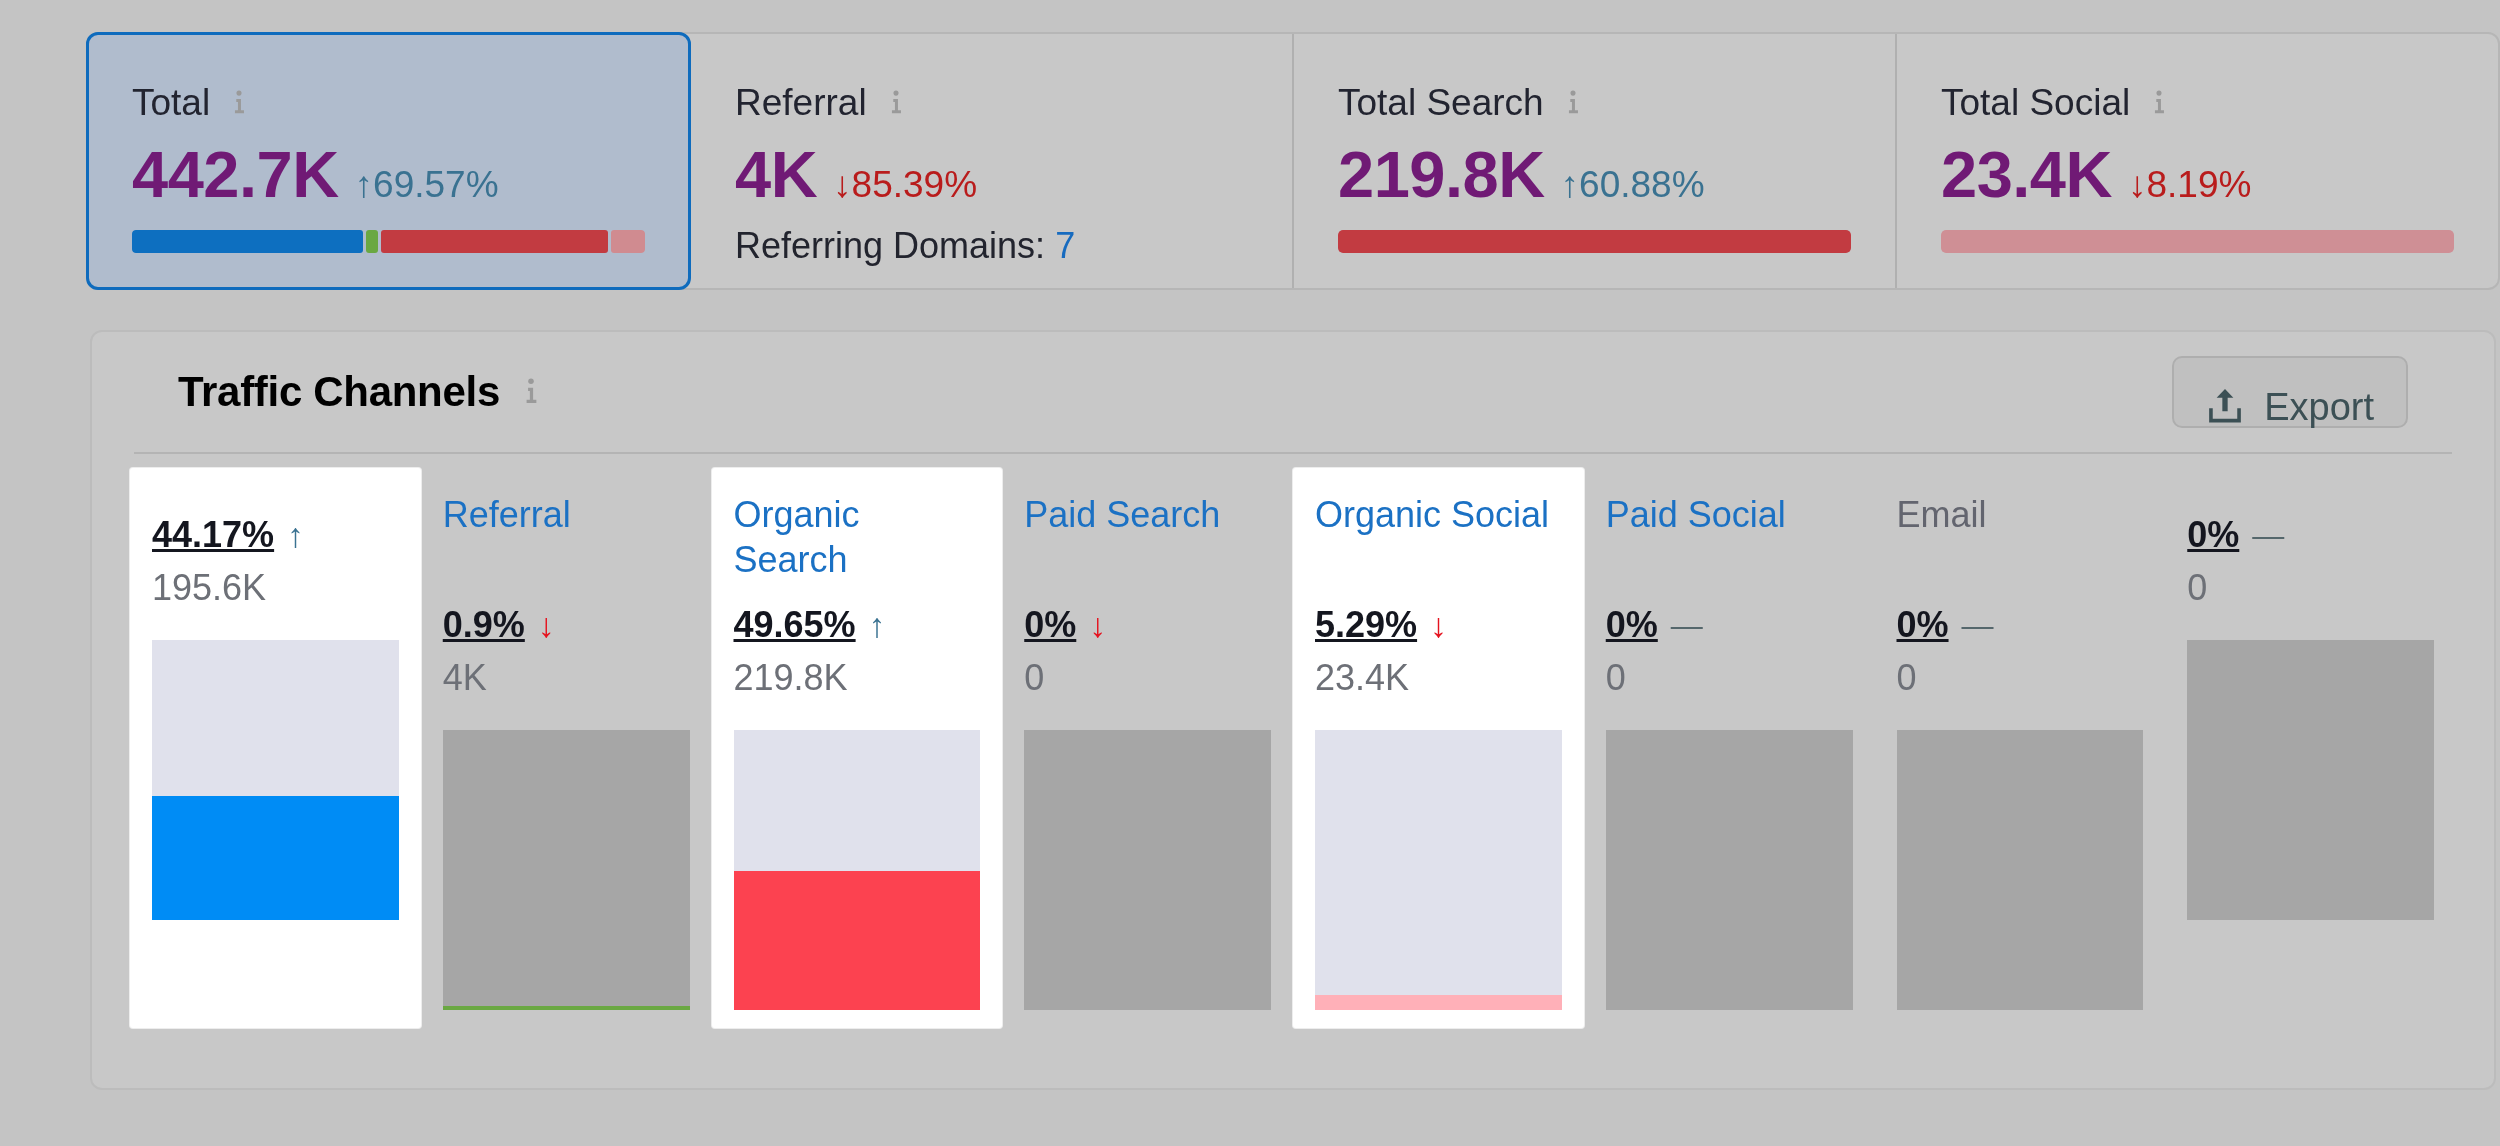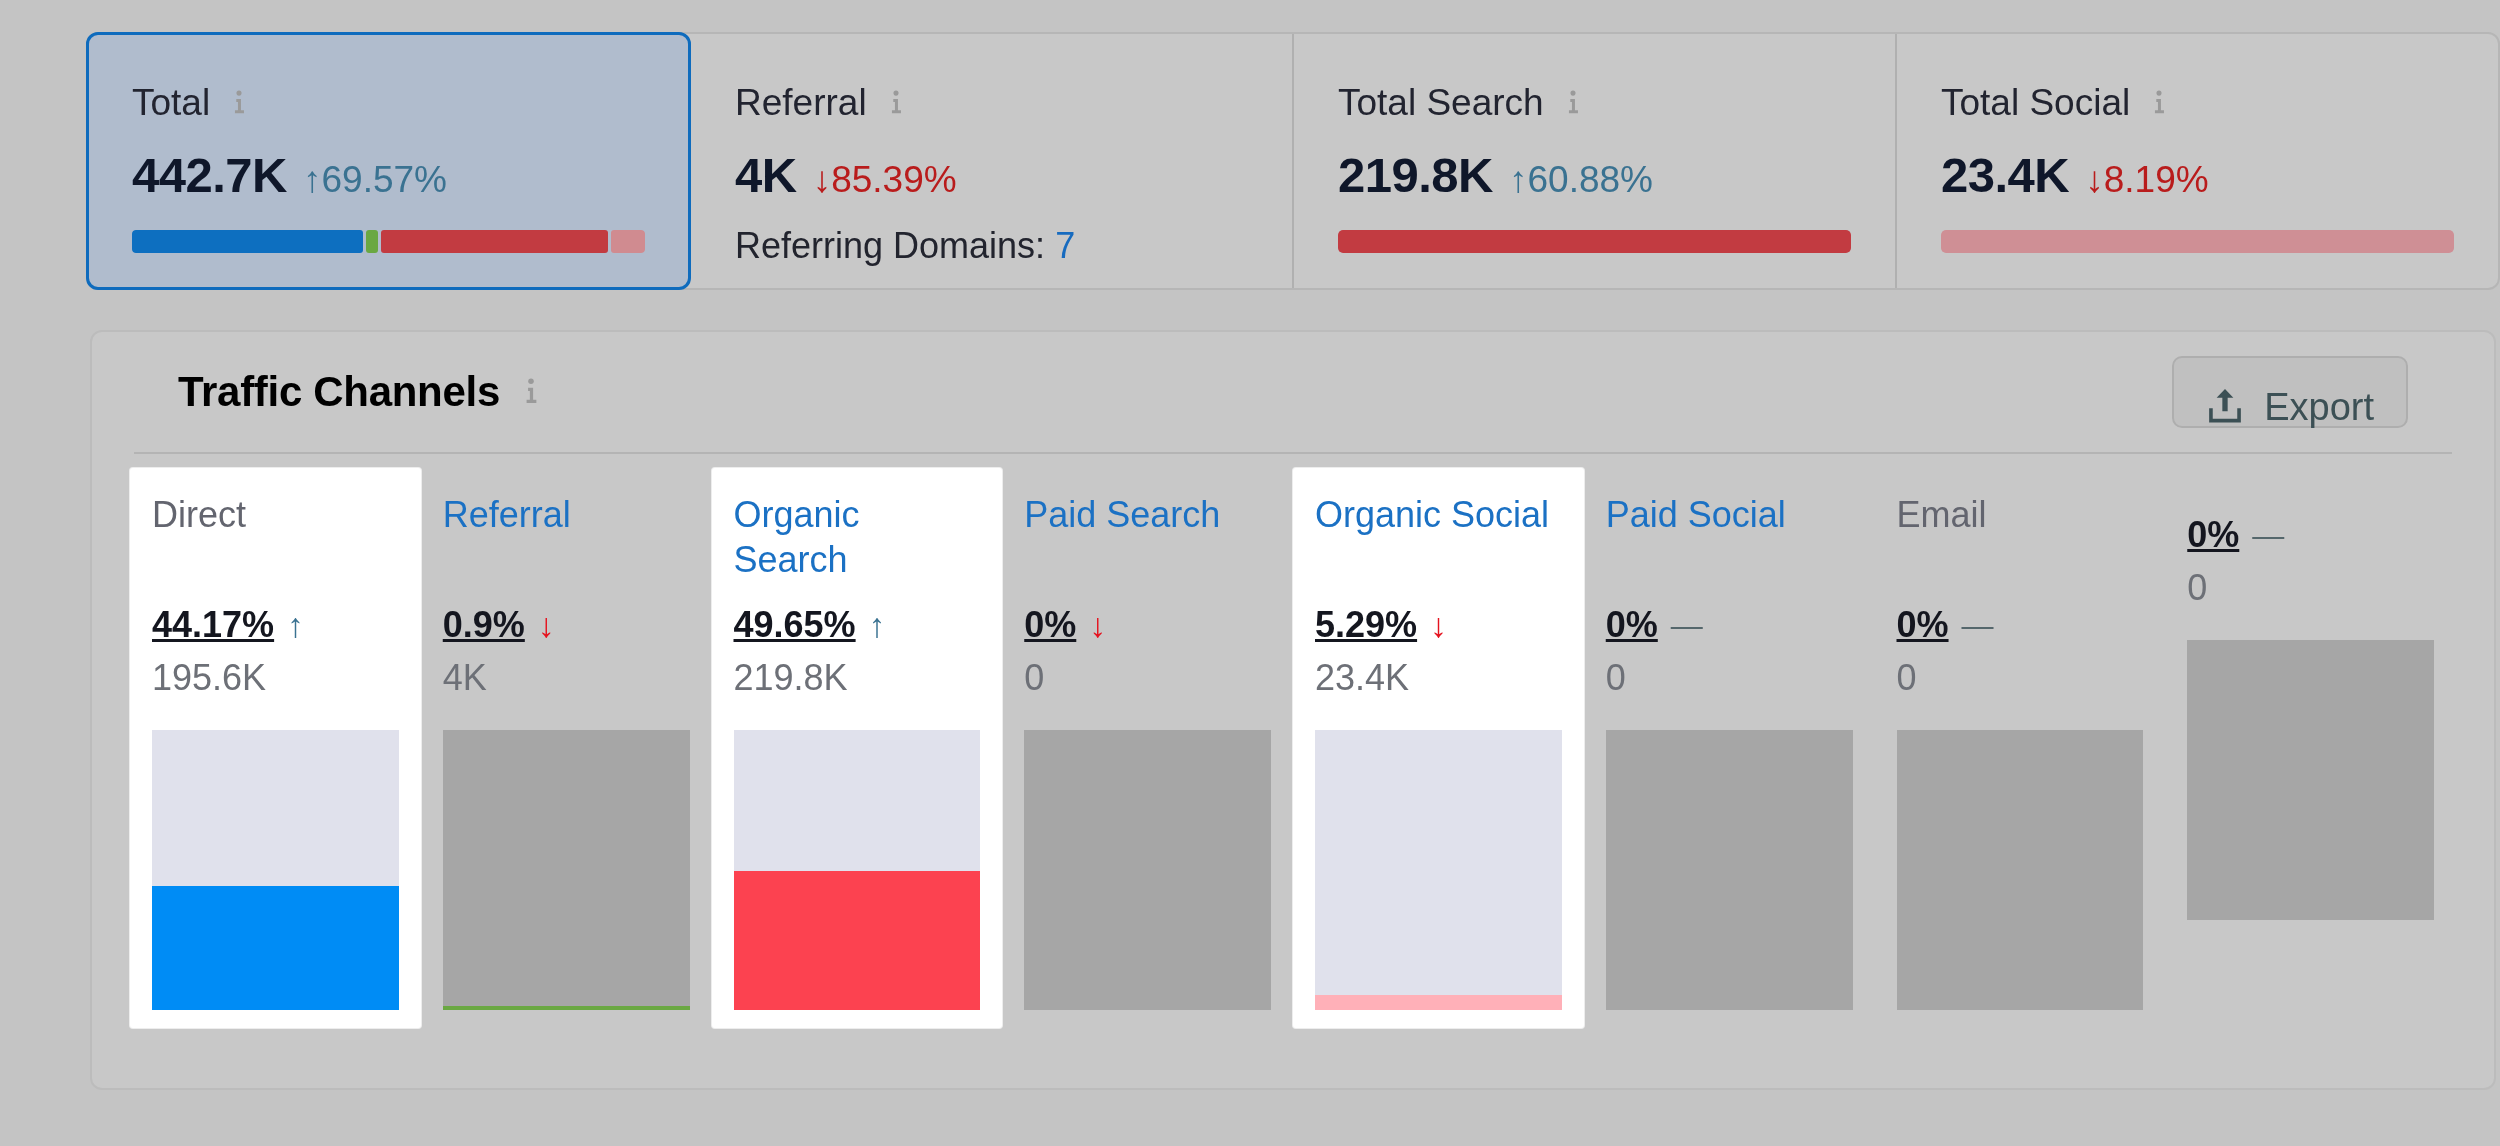--- a/index.html
+++ b/index.html
@@ -82,23 +82,23 @@
 
   .kpi-valrow {
     display: flex;
     align-items: baseline;
     gap: 16px;
     margin-top: 20px;
     height: 58px;
   }
 
   .kpi-value {
-    font-size: 49px;
+    font-size: 65px;
     font-weight: 700;
-    color: #0f172a;
+    color: #701a75;
     letter-spacing: -0.5px;
     line-height: 58px;
     white-space: nowrap;
   }
 
   .kpi-delta {
     font-size: 37px;
     font-weight: 400;
     line-height: 58px;
     white-space: nowrap;
@@ -348,21 +348,20 @@
             <path d="M10 1.5 L14.4 6.1 H11.4 V13.2 H8.6 V6.1 H5.6 Z" fill="currentColor"></path>
             <path d="M2.6 12.6 v5.6 h14.8 v-5.6" stroke="currentColor" stroke-width="1.9" fill="none" stroke-linecap="square"></path>
           </svg>
         </span>
         <span class="export-label">Export</span>
       </div>
     </div>
 
     <div class="channels" id="channels">
         <div class="channel highlight">
-          <div class="ch-name plain">Direct</div>
           <div class="ch-pctrow">
             <span class="ch-pct">44.17%</span>
             <span class="ch-arrow up">↑</span>
           </div>
           <div class="ch-abs">195.6K</div>
           <div class="ch-bar">
             <div class="ch-fill" style="height:44.17%; background:#008cf5;"></div>
           </div>
         </div>
         <div class="channel">

